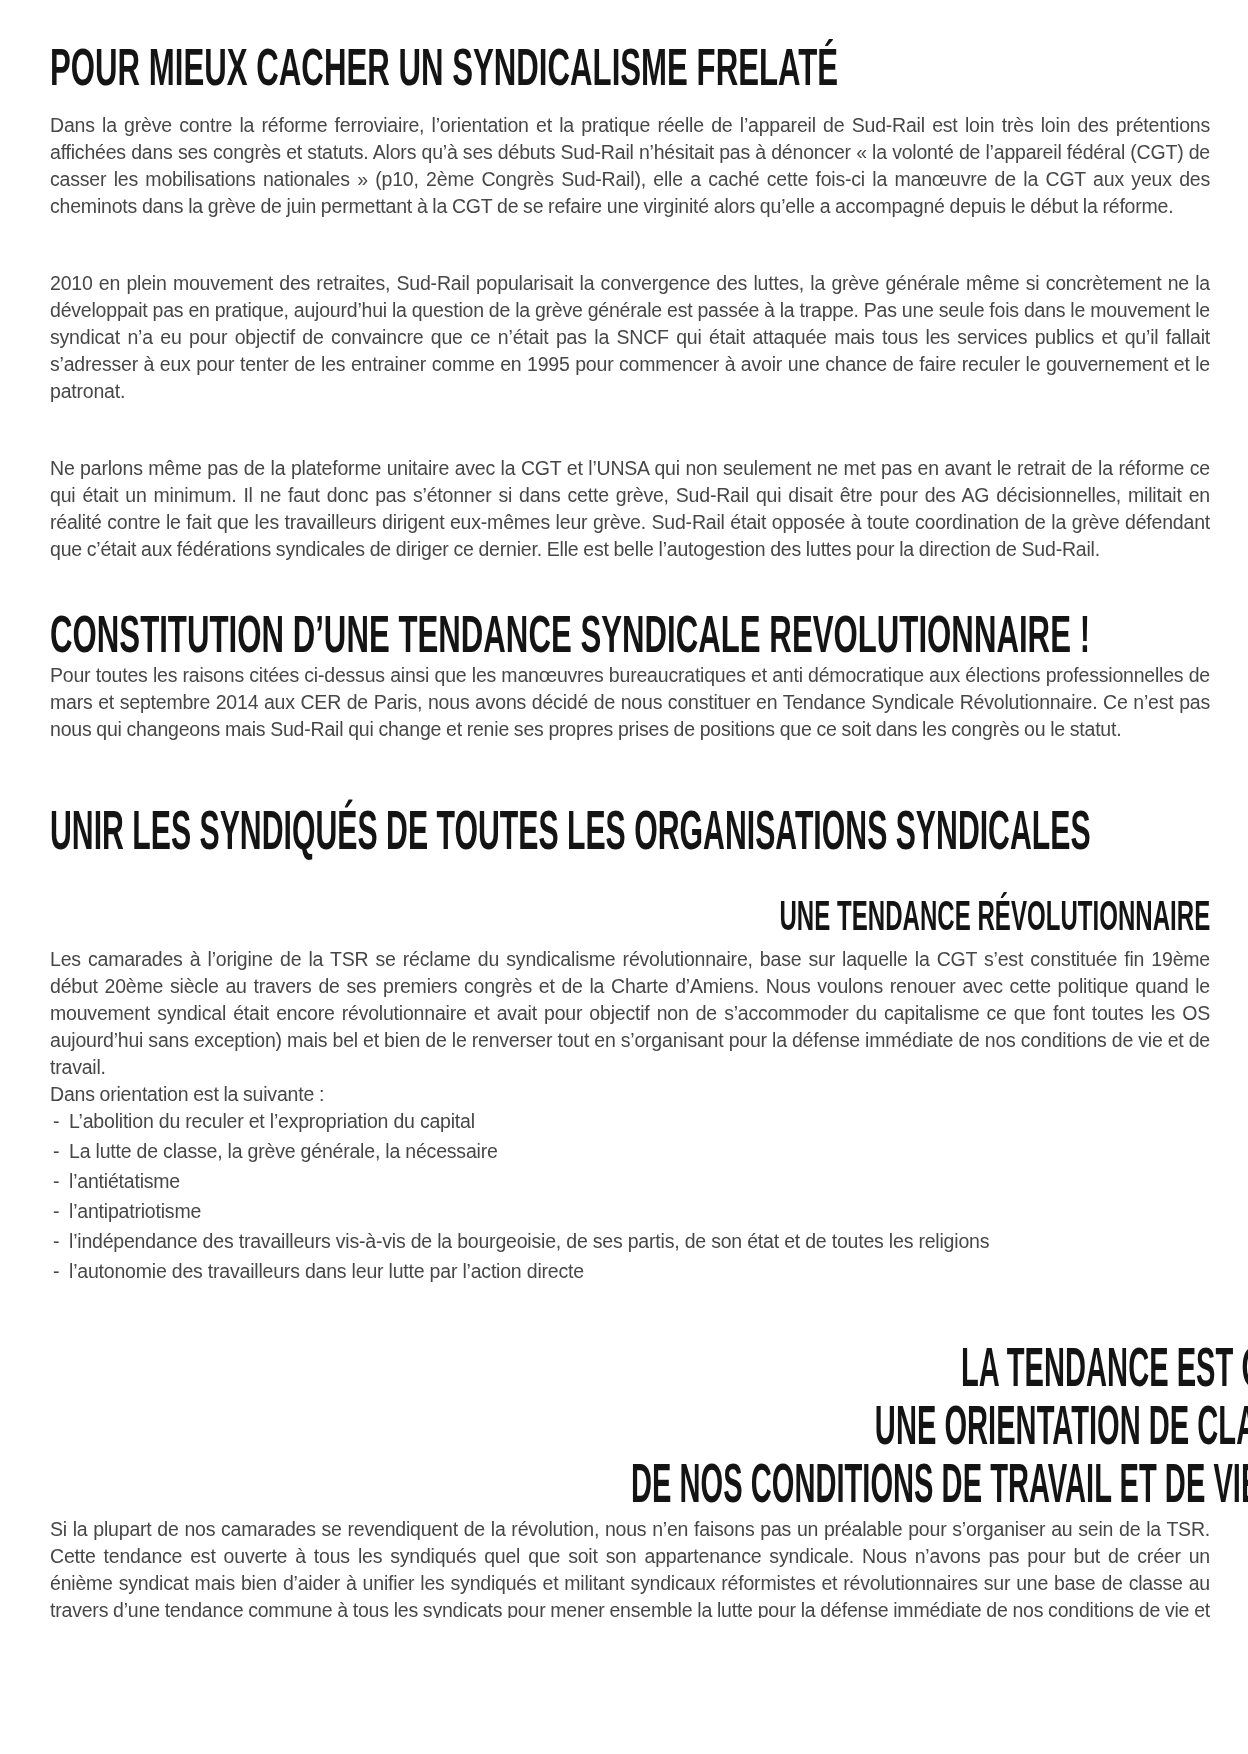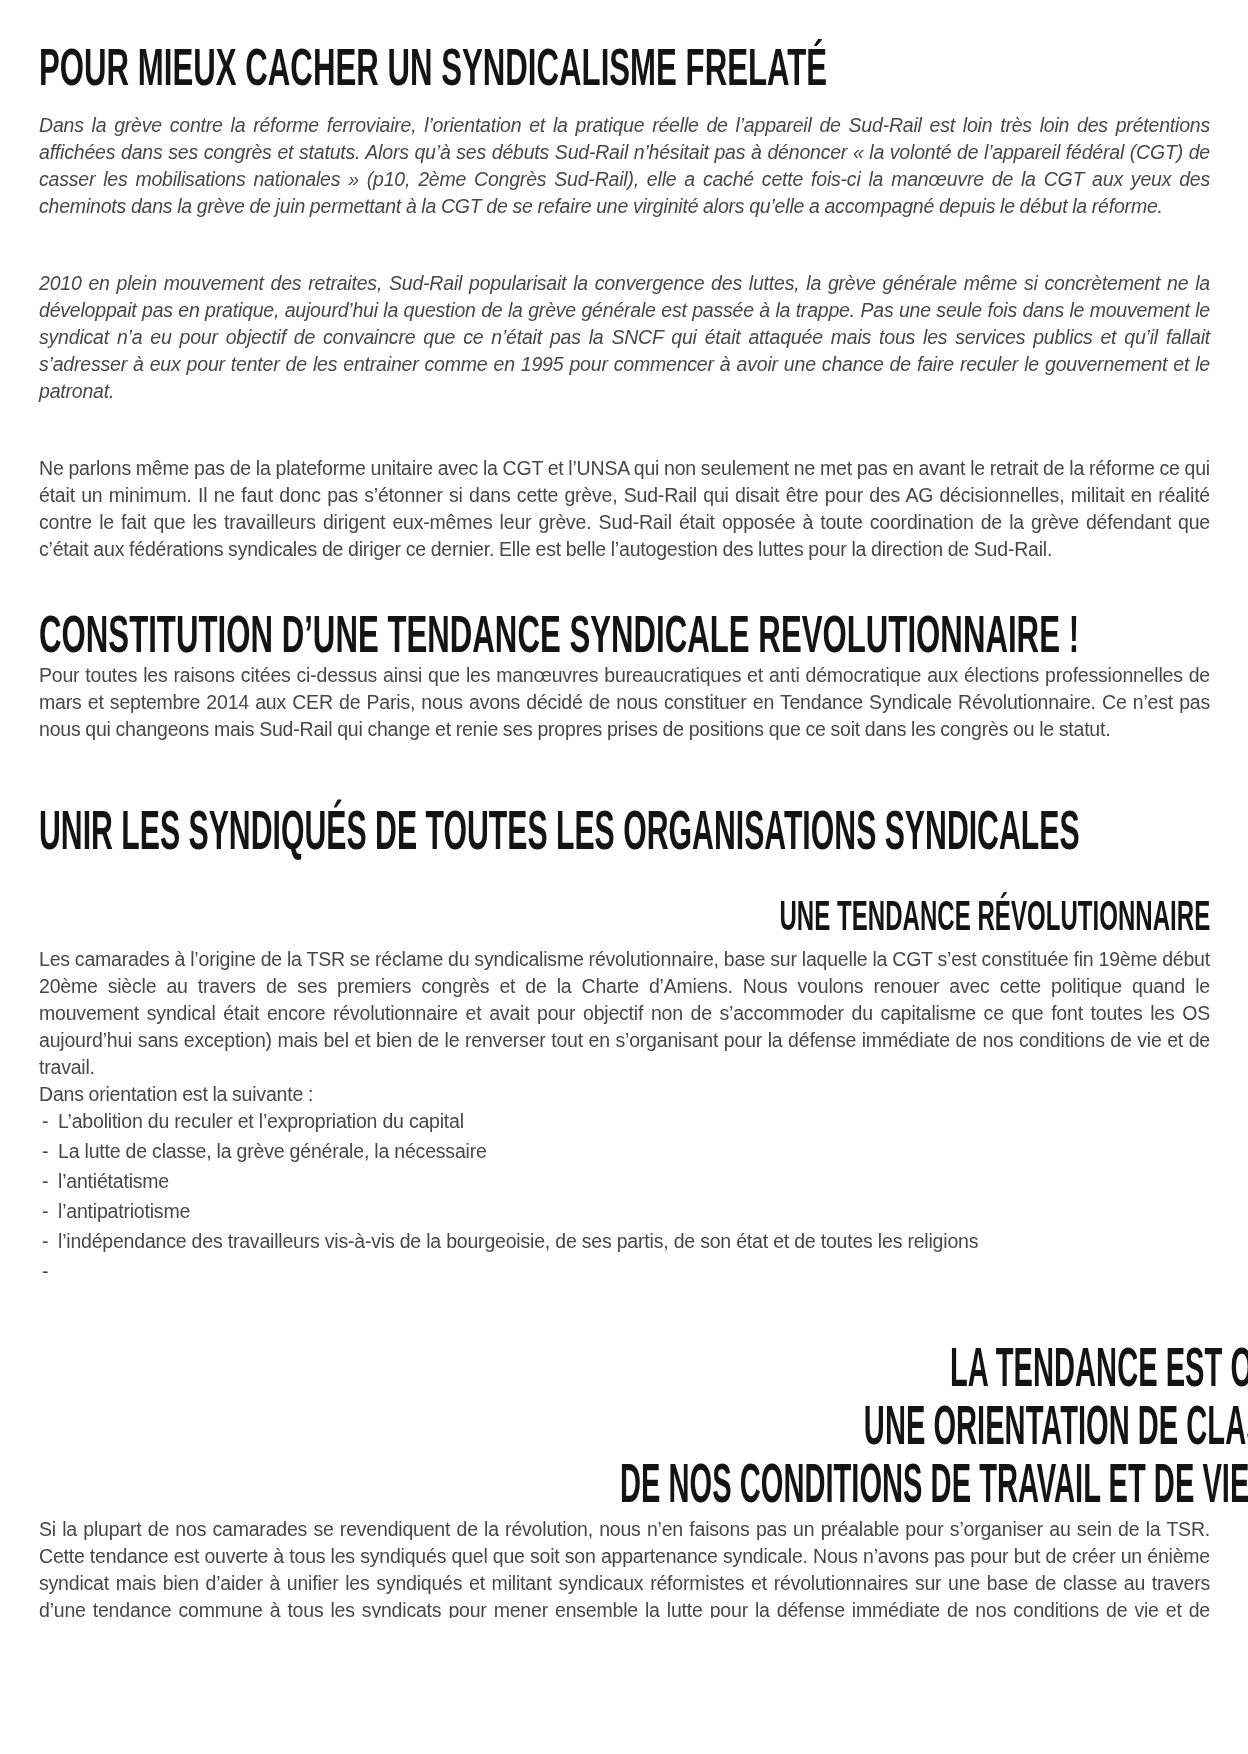--- a/index.html
+++ b/index.html
@@ -1,26 +1,26 @@
 <!DOCTYPE html>
 <html lang="fr"><head>
 <meta charset="utf-8">
 <style>
   html,body{margin:0;padding:0;background:#ffffff;}
   .page{
     width:1248px;height:1618px;box-sizing:border-box;
-    padding:44px 38px 0 39px;background:#ffffff;overflow:hidden;
+    padding:44px 38px 0 50px;background:#ffffff;overflow:hidden;
     font-family:"Liberation Sans",sans-serif;position:relative;
   }
   
   .body-text{
     font-size:19.5px;line-height:27px;color:#474747;
     text-align:justify;margin:0;letter-spacing:-0.2px;word-spacing:-0.4px;
   }
-  .para-gap{margin-bottom:50px;font-style:italic;}
+  .para-gap{margin-bottom:50px;}
   
   .head{color:#141414;font-weight:700;margin:0;white-space:nowrap;}
   .head .cond{display:inline-block;transform-origin:0 50%;letter-spacing:0;}
   .head.right{text-align:right;}
   .head.right .cond{transform-origin:100% 50%;}
   .h1{font-size:52px;line-height:46px;margin:0 0 22px 0;}
   .h1 .cond{transform:scaleX(0.60);}
   .h2{font-size:52px;line-height:46px;margin:48px 0 5px 0;}
   .h2 .cond{transform:scaleX(0.60);}
   .h3{font-size:56px;line-height:57px;margin:58px 0 0 0;}
@@ -87,20 +87,21 @@
     <li>
       <span class="dash">-</span>
       <span>l’antipatriotisme</span>
     </li>
     <li>
       <span class="dash">-</span>
       <span>l’indépendance des travailleurs vis-à-vis de la bourgeoisie, de ses partis, de son état et de toutes les religions</span>
     </li>
     <li>
       <span class="dash">-</span>
+      <span>l’autonomie des travailleurs dans leur lutte par l’action directe</span>
     </li>
   </ul>
 
   <div class="head h5 right">
     <div><span class="cond">LA TENDANCE EST OUVERTE À TOUT SALARIÉ QUI VEUT DÉFENDRE</span></div>
     <div><span class="cond">UNE ORIENTATION DE CLASSE POUR LA DÉFENSE IMMÉDIATE</span></div>
     <div><span class="cond">DE NOS CONDITIONS DE TRAVAIL ET DE VIE</span></div>
   </div>
   <p class="body-text">Si la plupart de nos camarades se revendiquent de la révolution, nous n’en faisons pas un préalable pour s’organiser au sein de la TSR. Cette tendance est ouverte à tous les syndiqués quel que soit son appartenance syndicale. Nous n’avons pas pour but de créer un énième syndicat mais bien d’aider à unifier les syndiqués et militant syndicaux réformistes et révolutionnaires sur une base de classe au travers d’une tendance commune à tous les syndicats pour mener ensemble la lutte pour la défense immédiate de nos conditions de vie et de travail. Pour autant nous estimons nécessaire de mener le débat sur comment parvenir à mener à bien nos luttes comme à mettre fin à l’exploitation capitaliste.</p>
 

